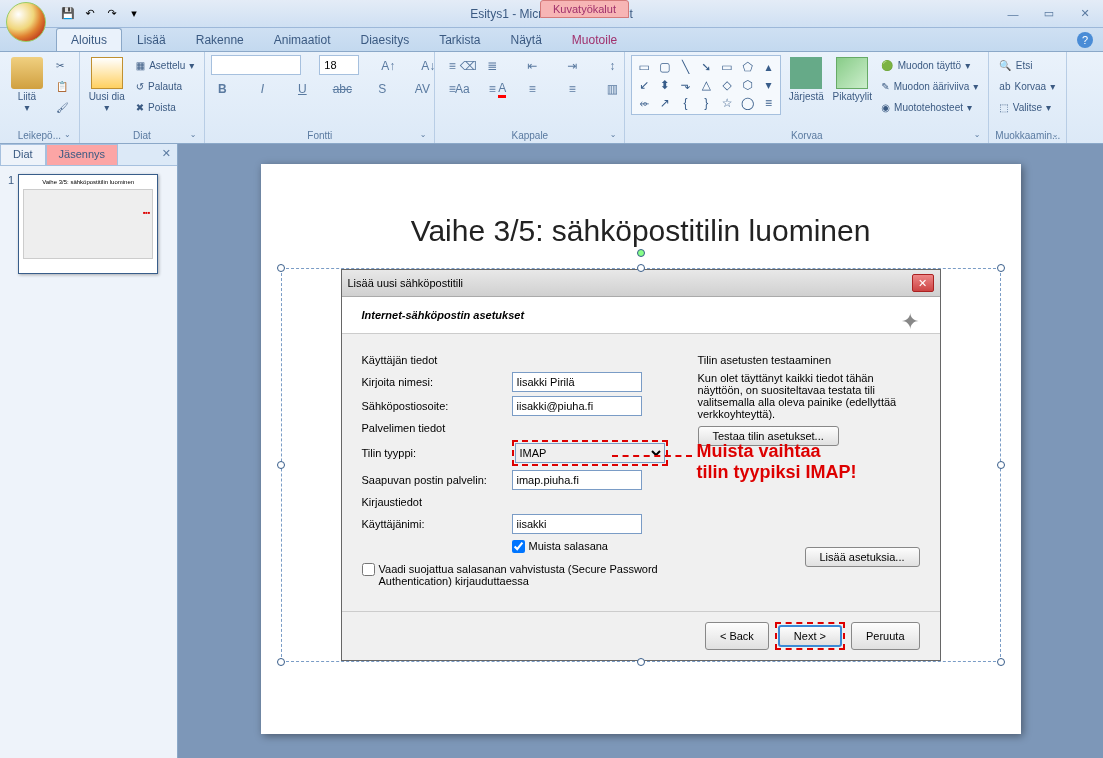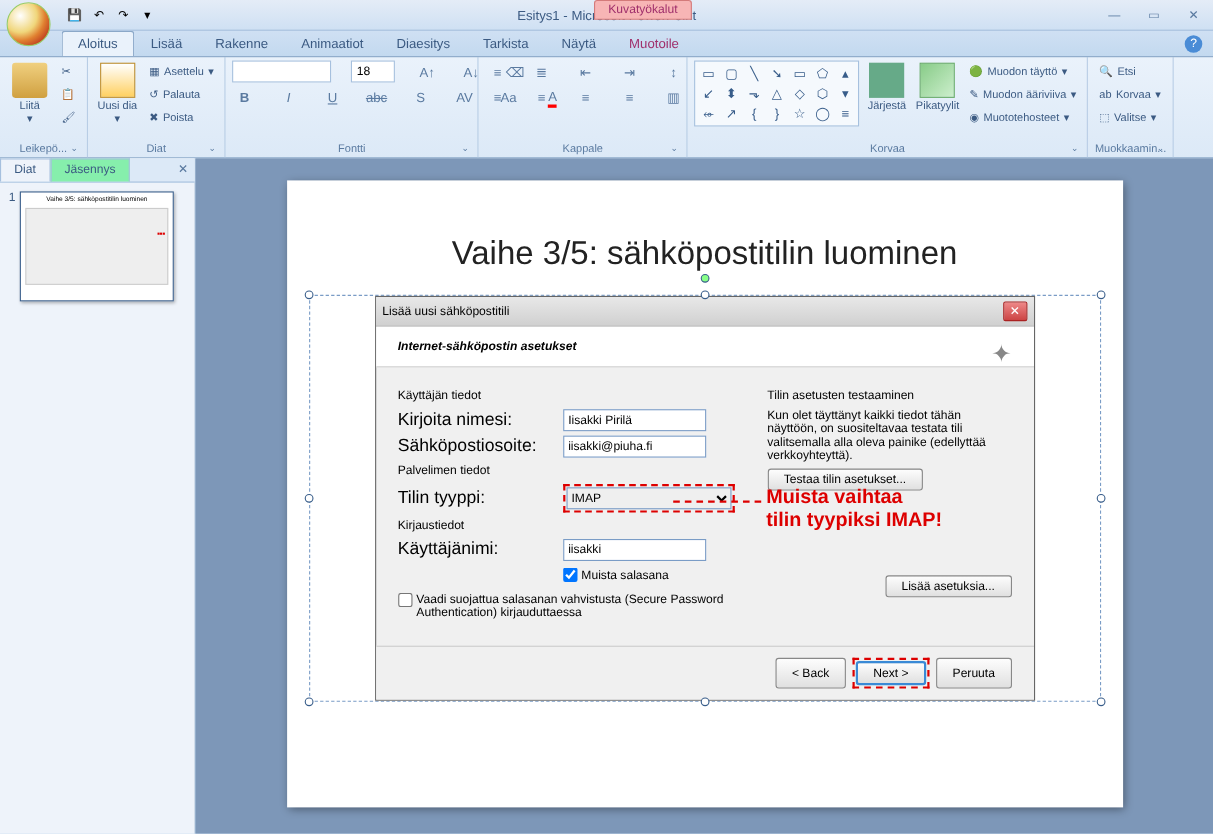--- a/index.html
+++ b/index.html
@@ -70,25 +70,25 @@
 .dlg-title { background: linear-gradient(to bottom, #e8e8e8, #d0d0d0); padding: 4px 6px; color: #000; display: flex; align-items: center; border-bottom: 1px solid #aaa; }
 .dlg-close { margin-left: auto; width: 22px; height: 18px; background: linear-gradient(to bottom, #e88, #c44); border: 1px solid #a22; color: #fff; text-align: center; line-height: 16px; cursor: pointer; border-radius: 2px; }
 .dlg-head { padding: 12px 20px; border-bottom: 1px solid #ccc; background: #fff; position: relative; }
 .dlg-head b { font-size: 11px; font-style: italic; }
 .dlg-head .sub { font-size: 11px; color: #333; margin-top: 2px; }
 .cursor-icon { position: absolute; right: 20px; top: 12px; font-size: 22px; color: #888; }
 .dlg-body { padding: 14px 20px; display: flex; gap: 30px; }
 .col { flex: 1; }
 .section-h { font-weight: normal; margin: 6px 0; font-size: 11px; }
 .form-row { display: flex; align-items: center; margin: 4px 0; }
-.form-row label { width: 150px; font-size: 16px; }
+.form-row label { width: 150px; font-size: 11px; }
 .form-row input[type=text], .form-row input[type=password] { width: 130px; height: 20px; border: 1px solid #7a9cc6; padding: 2px 4px; font-size: 11px; }
 .form-row select { width: 150px; height: 20px; border: 1px solid #7a9cc6; font-size: 11px; }
 .highlight-box { border: 2px dashed #d00; padding: 1px; display: inline-block; }
-.cb-row { display: flex; align-items: center; gap: 4px; margin: 6px 0 6px 150px; font-size: 11px; }
+.cb-row { display: flex; gap: 4px; margin: 6px 0 6px 150px; font-size: 11px; }
 .cb-row2 { display: flex; align-items: flex-start; gap: 4px; margin: 10px 0; font-size: 11px; }
 .dlg-btn { padding: 3px 14px; border: 1px solid #888; background: linear-gradient(to bottom, #fdfdfd, #e0e0e0); cursor: pointer; font-size: 11px; border-radius: 3px; }
 .dlg-btn.primary { border: 2px solid #3a8ad6; }
 .dlg-footer { padding: 10px 20px; border-top: 1px solid #ccc; display: flex; justify-content: flex-end; gap: 6px; background: #f0f0f0; }
 .callout { position: absolute; color: #d00; font-size: 18px; font-weight: bold; }
 .callout-line { position: absolute; border-top: 2px dashed #d00; }
 
 .icon-paste { background: linear-gradient(#f0d080, #d0a040); border-radius: 3px; }
 .icon-newslide { background: linear-gradient(#fff, #ffd060); border: 1px solid #c09030; }
 .icon-arrange { background: #6a8; }
@@ -268,21 +268,21 @@
       </div>
     </div>
     <div class="group-label">Muokkaamin...</div>
   </div>
 </div>
 
 <div class="content">
   <div class="slide-panel">
     <div class="panel-tabs">
       <div class="panel-tab">Diat</div>
-      <div class="panel-tab" style="background:#86efac">Jäsennys</div>
+      <div class="panel-tab" style="background:#fca5a5">Jäsennys</div>
       <div class="panel-close">✕</div>
     </div>
     <div class="thumbnail">
       <div class="thumb-num">1</div>
       <div class="thumb-img">
         <div style="text-align:center;font-size:6px">Vaihe 3/5: sähköpostitilin luominen</div>
         <div style="width:100%;height:70px;background:#eee;margin-top:4px;border:1px solid #ccc;position:relative">
           <div style="position:absolute;right:2px;top:20px;color:#d00;font-size:4px">■■■</div>
         </div>
       </div>
@@ -322,20 +322,24 @@
                 </div>
               <div class="form-row">
                   <label>Sähköpostiosoite:</label>
                   <input type="text" value="iisakki@piuha.fi" style="">
                 </div>
               <div class="section-h">Palvelimen tiedot</div>
               <div class="form-row">
                   <label>Tilin tyyppi:</label>
                   <span class="highlight-box"><select><option>IMAP</option></select></span>
                 </div>
+              <div class="form-row">
+                  <label>Saapuvan postin palvelin:</label>
+                  <input type="text" value="imap.piuha.fi" style="">
+                </div>
               <div class="section-h">Kirjaustiedot</div>
               <div class="form-row">
                   <label>Käyttäjänimi:</label>
                   <input type="text" value="iisakki" style="">
                 </div>
               <div class="cb-row">
                   <input type="checkbox" checked="" style="">
                   <span>Muista salasana</span>
                 </div>
               <div class="cb-row2">

